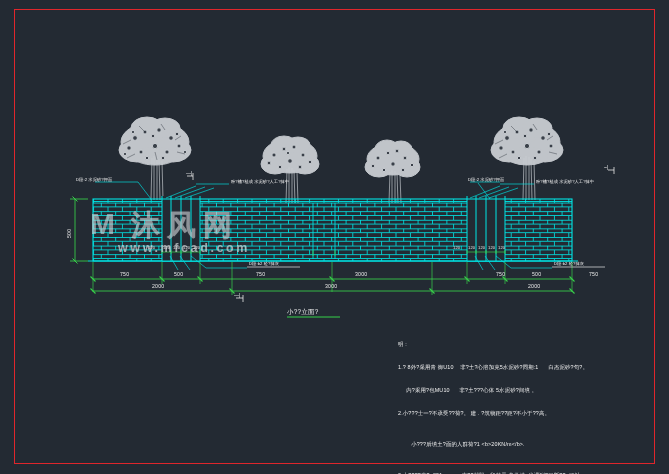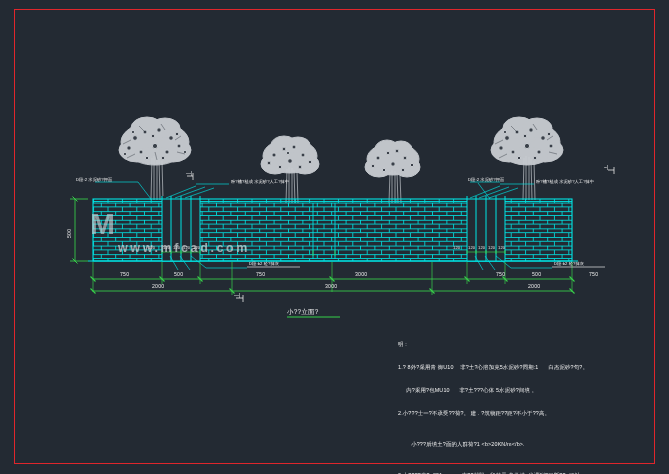--- a/index.html
+++ b/index.html
@@ -319,20 +319,21 @@
 
     <g stroke="#e8e8e8" stroke-width="0.7">
       <line x1="247" y1="267" x2="300" y2="267"></line>
       <line x1="552" y1="267" x2="605" y2="267"></line>
     </g>
   </svg>
 
   <div class="frame"></div>
 
   <div class="wm wm-logo" style="left:90px;top:207px;">M</div>
+  <div class="wm wm-cn" style="left:131px;top:206px;">沐风网</div>
   <div class="wm wm-url" style="left:118px;top:241px;">www.mfcad.com</div>
 
   <div class="lbl" style="left:76px;top:178px;">D段:2   水泥砂?押面</div>
   <div class="lbl" style="left:231px;top:180px;">种?槽?植成 水泥砂?人工?抹中</div>
   <div class="lbl" style="left:249px;top:262px;">D段:b2    砼?抹灰</div>
 
   <div class="lbl" style="left:468px;top:178px;">D段:2   水泥砂?押面</div>
   <div class="lbl" style="left:536px;top:180px;">种?槽?植成 水泥砂?人工?抹中</div>
   <div class="lbl" style="left:554px;top:262px;">D段:b2    砼?抹灰</div>
 

